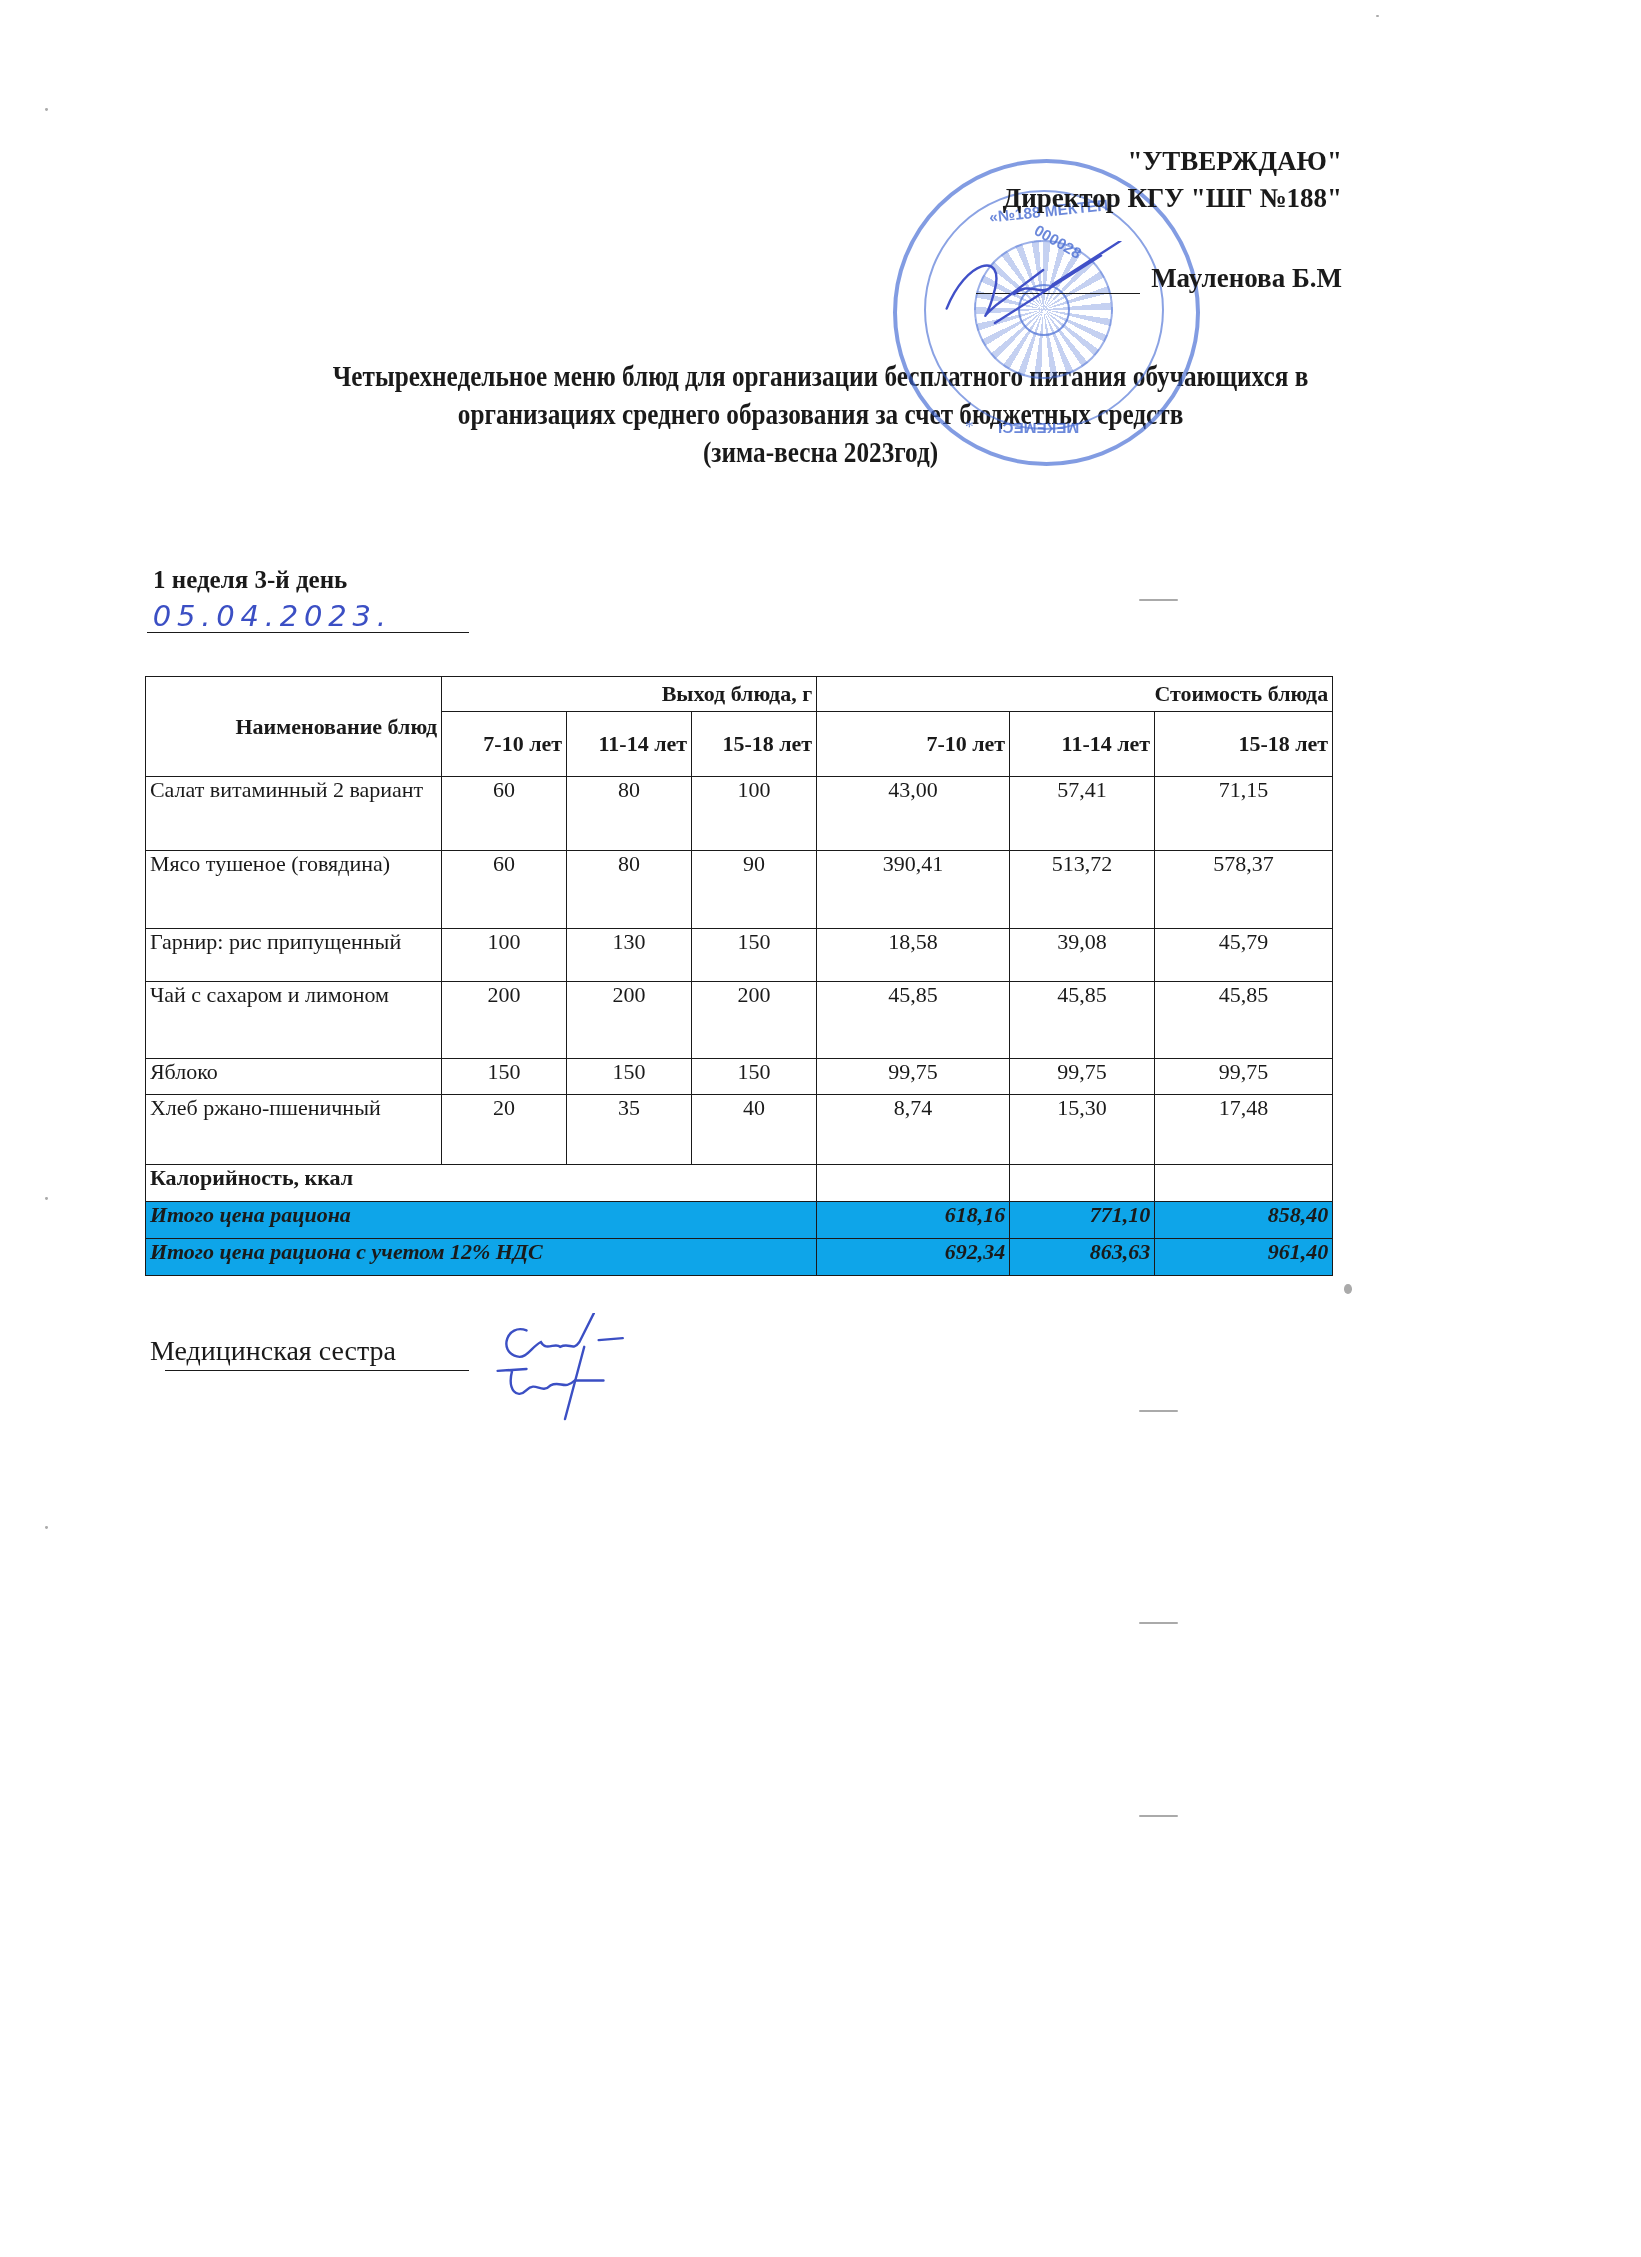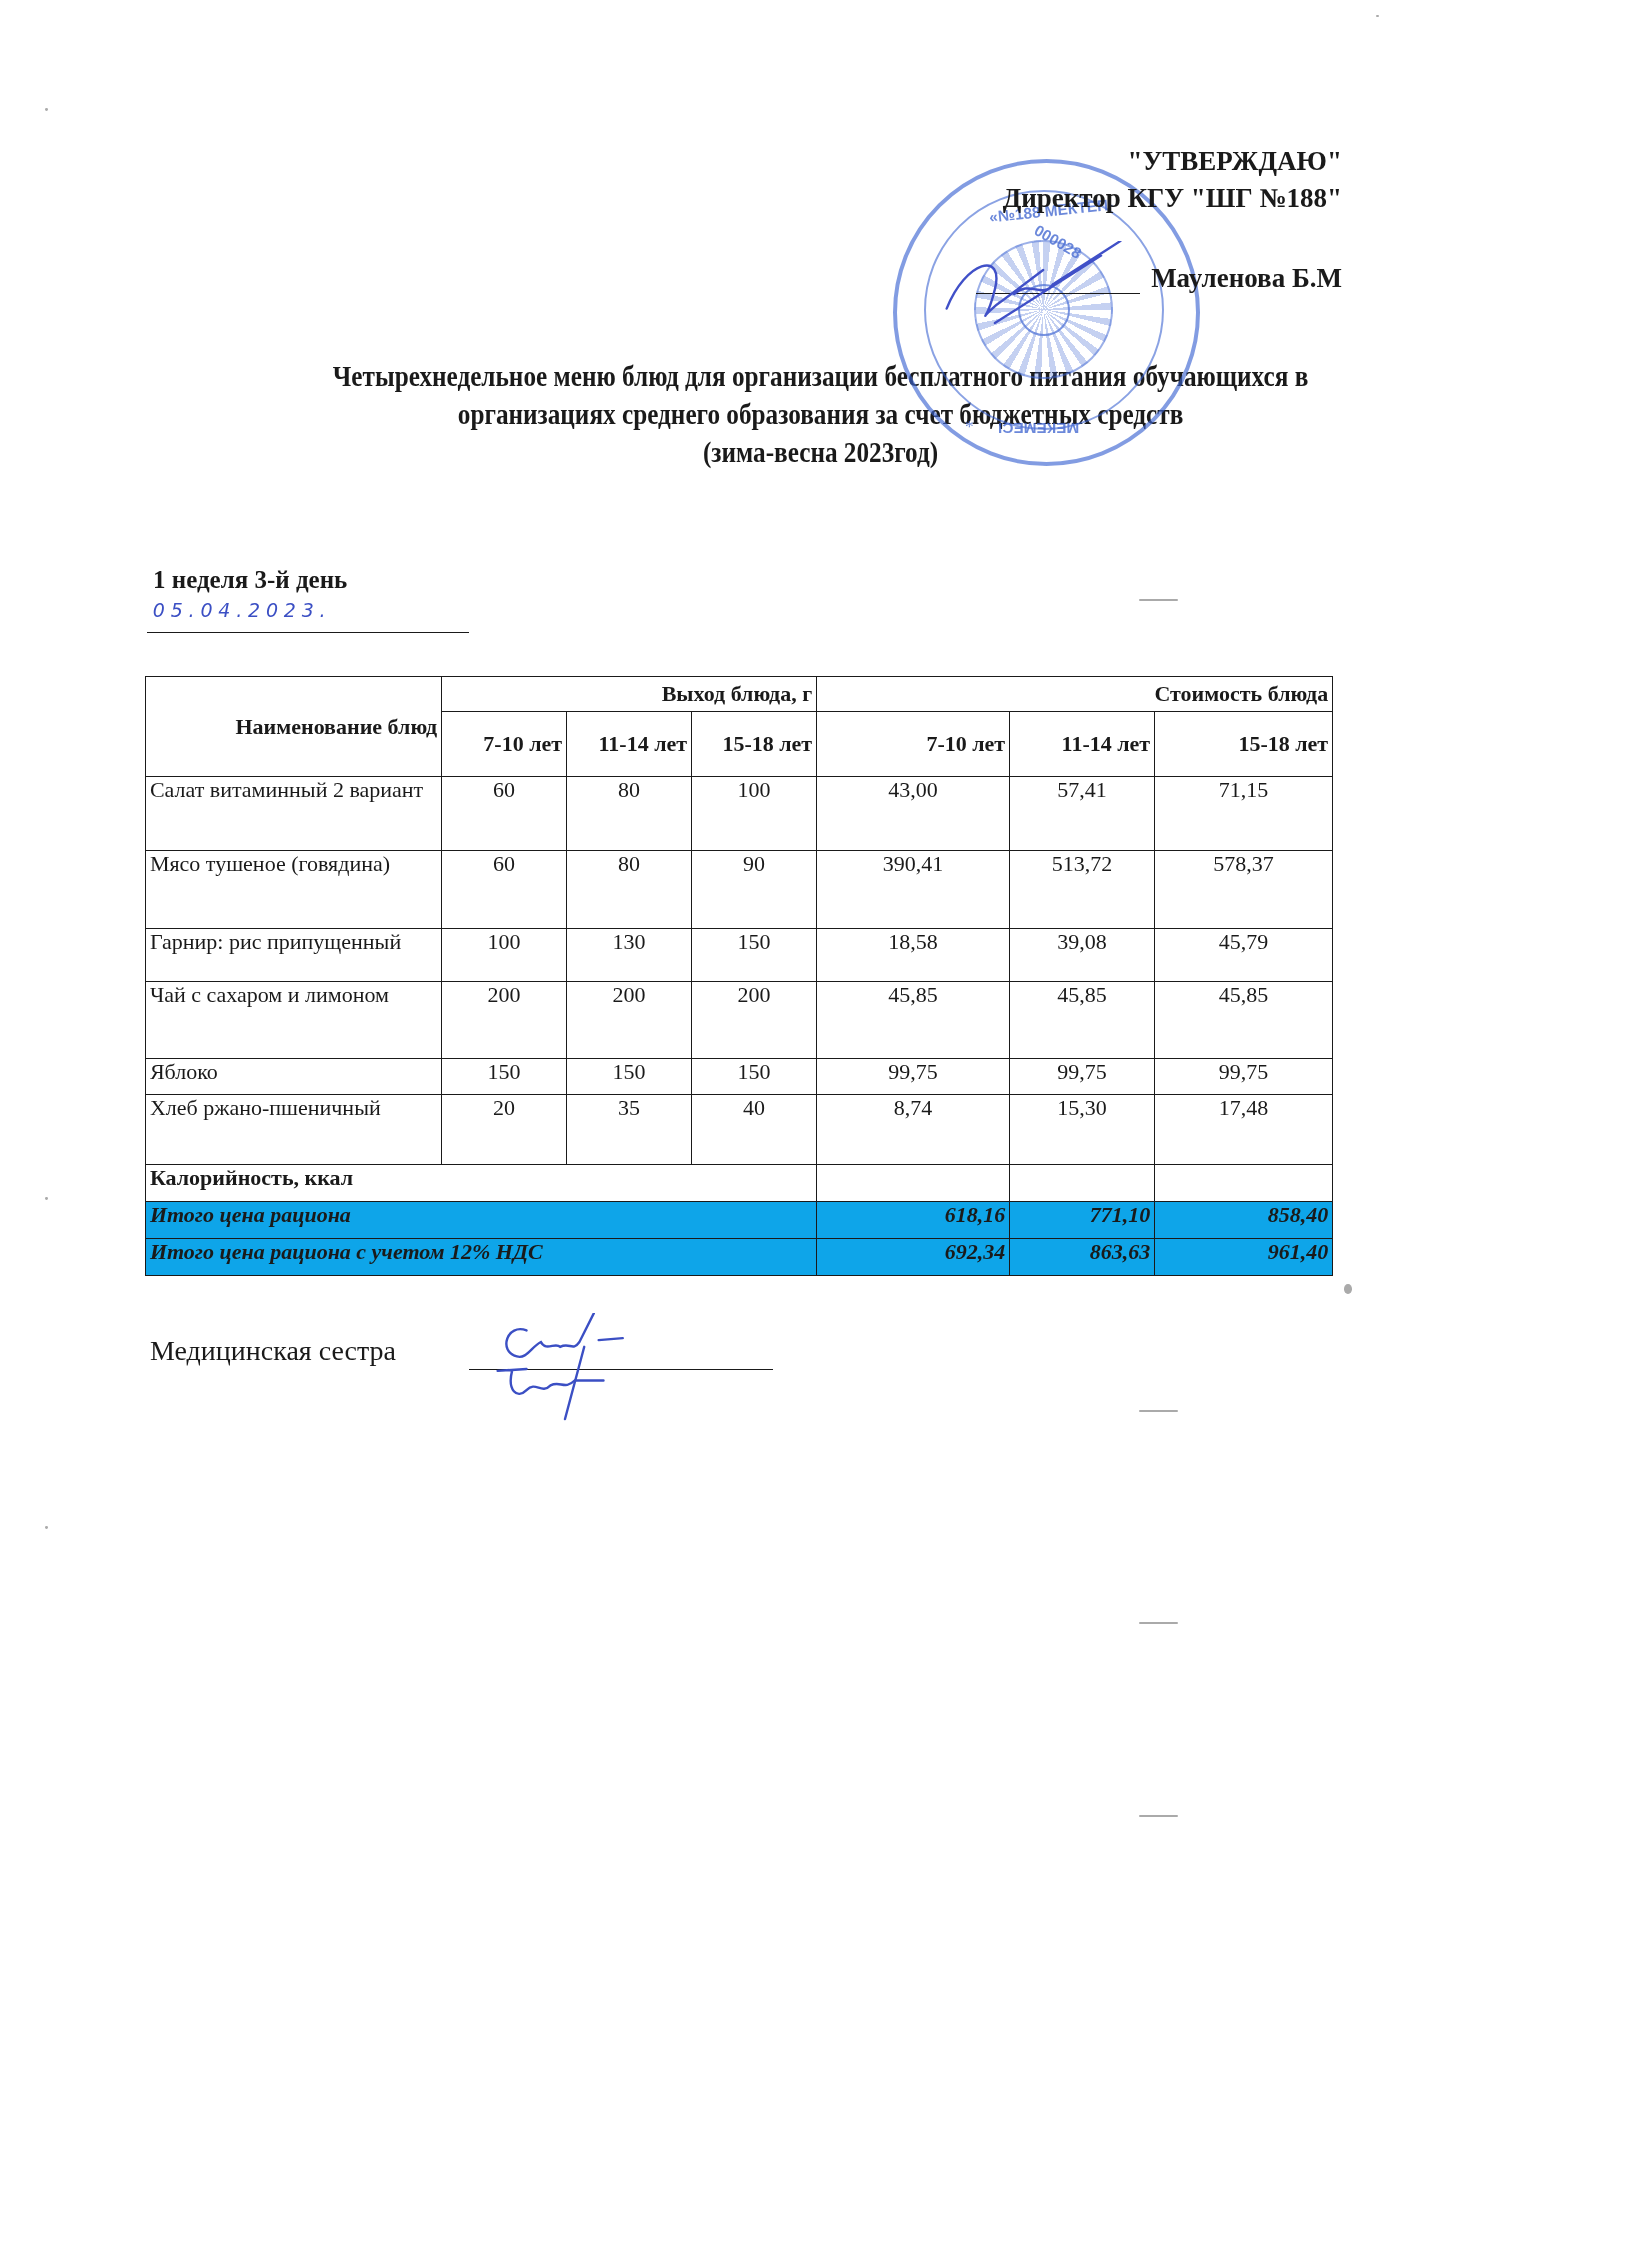--- a/index.html
+++ b/index.html
@@ -29,37 +29,37 @@
   .stamp .star { position: absolute; left: 68px; top: 253px; color: rgba(50,90,205,0.85); font-size: 17.4px; }
 
   .director-scribble { position: absolute; left: 937px; top: 241px; width: 193px; height: 87px; z-index: 4; }
 
   .title { position: absolute; left: 0; width: 1641px; top: 357px; text-align: center; font-weight: bold;
            font-size: 29px; line-height: 38px; z-index: 1; transform: scaleX(0.87); transform-origin: 821px 0; }
 
   .day-label { position: absolute; left: 153px; top: 566px; font-weight: bold; font-size: 25px; }
   .date-line { position: absolute; left: 147px; top: 599px; width: 322px; height: 33px; border-bottom: 1.9px solid #1a1a1a; }
   .date-hand { position: absolute; left: 5.8px; top: 0; font-family: "DejaVu Sans", sans-serif; font-style: italic;
-               font-size: 19px; color: #3b4fc4; letter-spacing: 5.8px; font-weight: normal; }
+               font-size: 29px; color: #3b4fc4; letter-spacing: 5.8px; font-weight: normal; }
 
   table.menu { position: absolute; left: 145px; top: 676px; border-collapse: collapse; table-layout: fixed; width: 1188px; }
   table.menu td, table.menu th { border: 1.9px solid #1a1a1a; padding: 0 3.9px; vertical-align: top; font-size: 22px; }
   table.menu th { font-weight: bold; text-align: right; vertical-align: middle; }
   .col-name { width: 296px; }
   .col-w { width: 125px; }
   .c-num { text-align: center; margin-top: 12px; }
   .name-cell { text-align: left; line-height: 26px; }
   .clip-inner { overflow: hidden; }
   .total-row td { background: #0ea5e9; font-style: italic; font-weight: bold; font-family: "Liberation Serif", serif;
                   text-align: right; vertical-align: middle; font-size: 22px; }
   .total-row td.total-label { text-align: left; }
   .kcal-row td { font-weight: bold; vertical-align: middle; margin-top: 24px; }
 
   .signatures { position: absolute; left: 150px; top: 1332px; font-size: 28px; line-height: 38px; }
-  .sig-row { display: flex; align-items: flex-end; height: 38px; }
+  .sig-row { display: flex; align-items: flex-end; height: 38px; flex-direction: column; }
   .sig-label { width: 319px; }
   .sig-underline { border-bottom: 1.9px solid #1a1a1a; height: 29px; }
   .sig-ink { position: absolute; left: 338px; top: -19.3px; width: 154px; height: 135px; }
 
   .speck { position: absolute; background: #555; border-radius: 50%; opacity: 0.5; }
 </style>
 </head>
 <body>
 
 <div class="approval">

